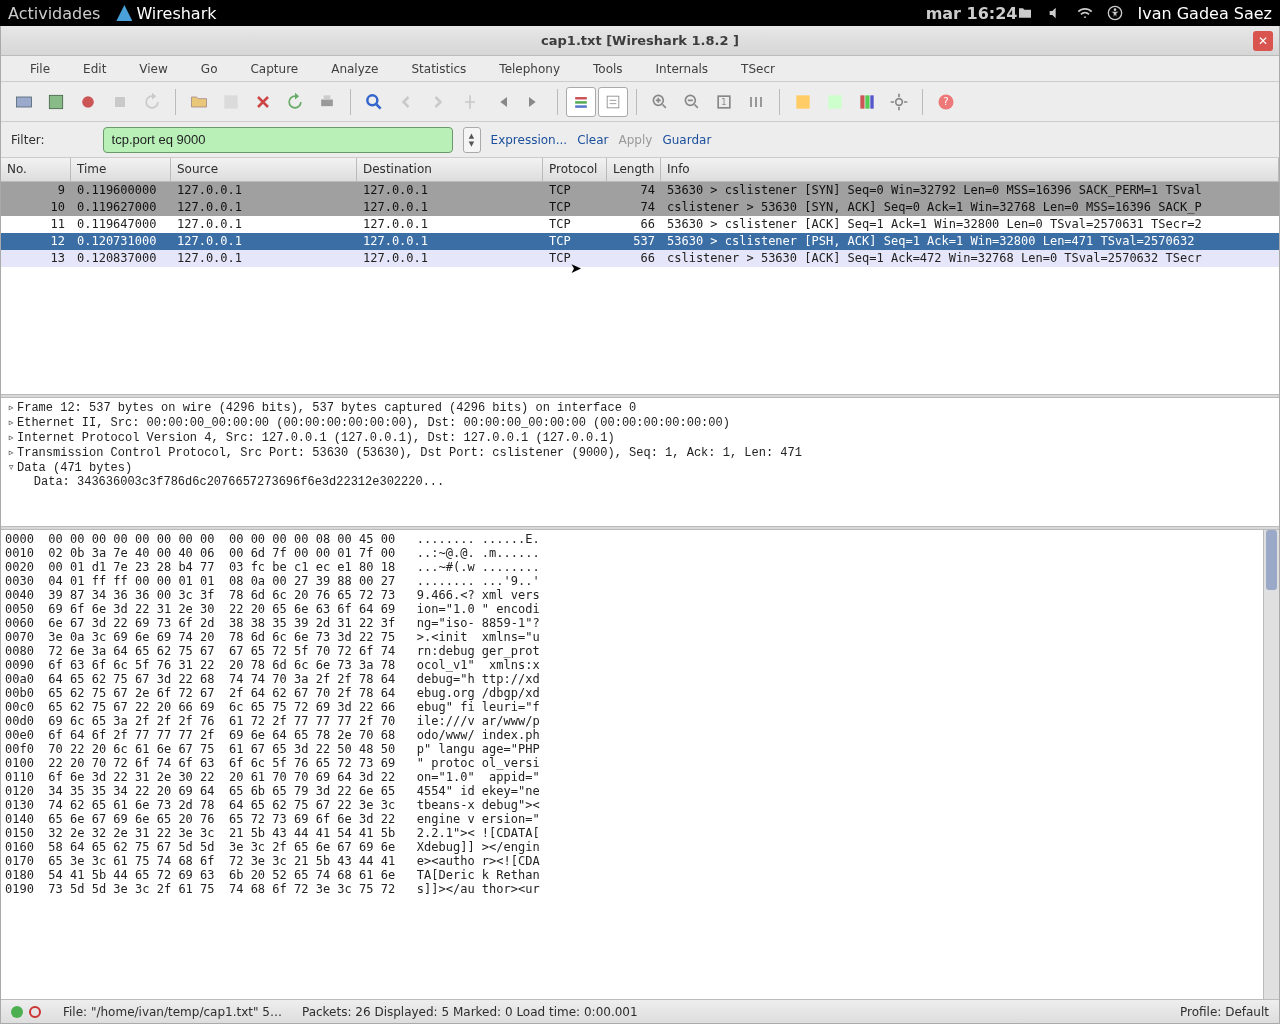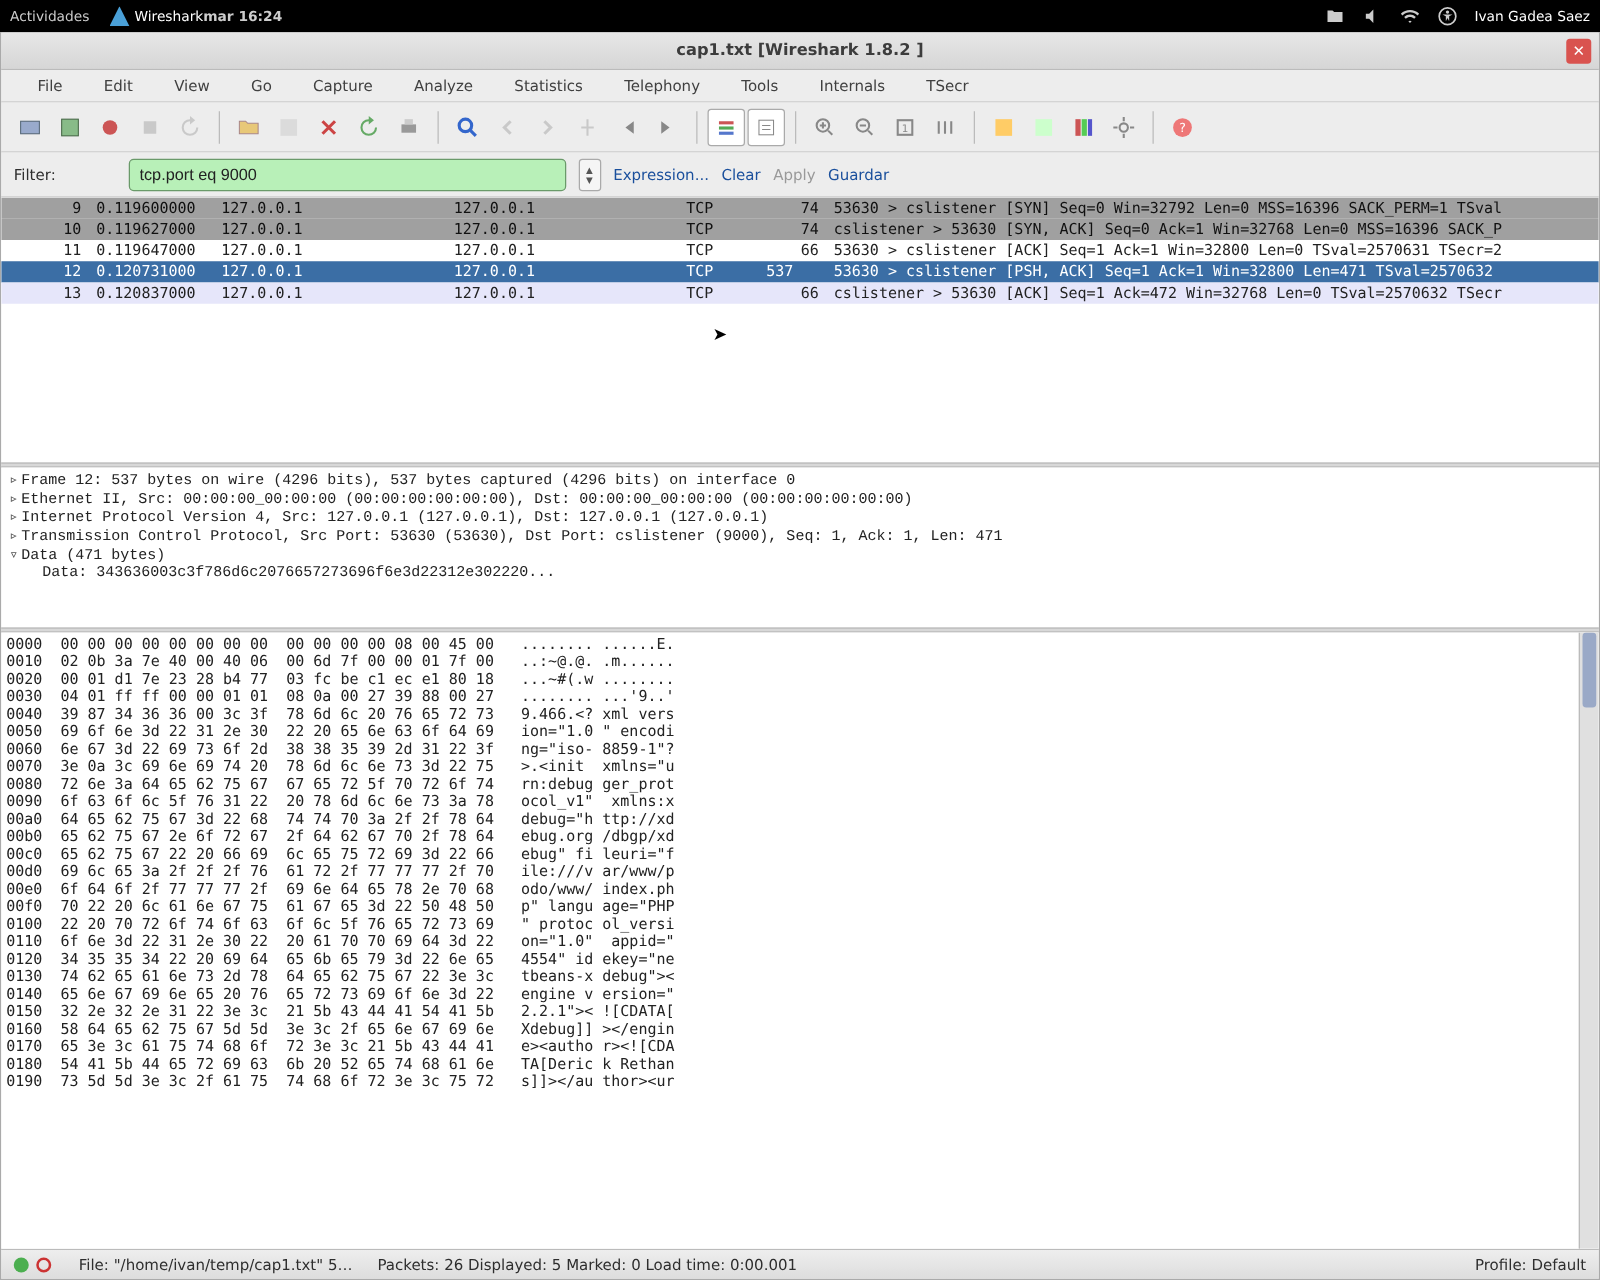--- a/index.html
+++ b/index.html
@@ -1,20 +1,20 @@
 <!DOCTYPE html>
 <html><head>
 <meta charset="utf-8">
 <style>
 * { margin: 0; padding: 0; box-sizing: border-box; }
 body { font-family: "DejaVu Sans", "Liberation Sans", sans-serif; font-size: 12px; background: #ededed; width: 1280px; height: 1024px; overflow: hidden; }
 
-.topbar { background: #000; color: #ccc; height: 26px; display: flex; align-items: center; padding: 4px 8px; font-size: 11px; }
+.topbar { background: #000; color: #ccc; height: 26px; display: flex; align-items: center; padding: 4px 8px; font-size: 16px; }
 .topbar .left { display: flex; align-items: center; gap: 16px; }
-.topbar .center { flex: 1; text-align: left; font-weight: bold;}
+.topbar .center { flex: 1; text-align: right; font-weight: bold;}
 .topbar .right { display: flex; align-items: center; gap: 14px; }
 .topbar .ws { display:flex; align-items:center; gap:4px; color:#fff;}
 .topbar .fin{ width:16px; height:16px; background:#4aa0d8; display:inline-block; clip-path: polygon(0 100%, 50% 0, 100% 100%);}
 .topbar svg { width:16px; height:16px; fill:#ccc;}
 
 .window { position: absolute; top: 26px; left: 0; right: 0; bottom: 0; background: #ededed; border: 1px solid #aaa; border-top:none; display: flex; flex-direction: column; }
 .titlebar { height: 30px; background: linear-gradient(#e7e7e7,#d6d6d6); display: flex; align-items: center; justify-content: center; position: relative; border-bottom:1px solid #bbb;}
 .titlebar .title { font-weight: bold; color: #3c3c3c; font-size:13px;}
 .titlebar .close { position: absolute; right: 6px; top: 5px; width: 20px; height: 20px; background:#d9534f; border-radius:3px; color:#fff; display:flex; align-items:center; justify-content:center; font-weight:bold; font-size:12px;}
 
@@ -282,20 +282,29 @@
   <div class="filterbar">
     <label>Filter:</label>
     <input class="filter-input" value="tcp.port eq 9000" style="">
     <div class="spin">▲<br>▼</div>
     <span class="flink">Expression...</span>
     <span class="flink">Clear</span>
     <span class="flink dis">Apply</span>
     <span class="flink">Guardar</span>
   </div>
 
+  <div class="pktheader">
+    <div class="col c-no">No.</div>
+    <div class="col c-time">Time</div>
+    <div class="col c-src">Source</div>
+    <div class="col c-dst">Destination</div>
+    <div class="col c-proto">Protocol</div>
+    <div class="col c-len">Length</div>
+    <div class="col c-info">Info</div>
+  </div>
 
   <div class="pktlist" id="pktlist">
       <div class="row syn">
         <div class="col c-no">9</div>
         <div class="col c-time">0.119600000</div>
         <div class="col c-src">127.0.0.1</div>
         <div class="col c-dst">127.0.0.1</div>
         <div class="col c-proto">TCP</div>
         <div class="col c-len" style="text-align:right">74</div>
         <div class="col c-info">53630 &gt; cslistener [SYN] Seq=0 Win=32792 Len=0 MSS=16396 SACK_PERM=1 TSval</div>
@@ -317,21 +326,21 @@
         <div class="col c-proto">TCP</div>
         <div class="col c-len" style="text-align:right">66</div>
         <div class="col c-info">53630 &gt; cslistener [ACK] Seq=1 Ack=1 Win=32800 Len=0 TSval=2570631 TSecr=2</div>
       </div>
       <div class="row sel">
         <div class="col c-no">12</div>
         <div class="col c-time">0.120731000</div>
         <div class="col c-src">127.0.0.1</div>
         <div class="col c-dst">127.0.0.1</div>
         <div class="col c-proto">TCP</div>
-        <div class="col c-len" style="text-align:left">537</div>
+        <div class="col c-len" style="text-align:right">537</div>
         <div class="col c-info">53630 &gt; cslistener [PSH, ACK] Seq=1 Ack=1 Win=32800 Len=471 TSval=2570632</div>
       </div>
       <div class="row ack2">
         <div class="col c-no">13</div>
         <div class="col c-time">0.120837000</div>
         <div class="col c-src">127.0.0.1</div>
         <div class="col c-dst">127.0.0.1</div>
         <div class="col c-proto">TCP</div>
         <div class="col c-len" style="text-align:right">66</div>
         <div class="col c-info">cslistener &gt; 53630 [ACK] Seq=1 Ack=472 Win=32768 Len=0 TSval=2570632 TSecr</div>

